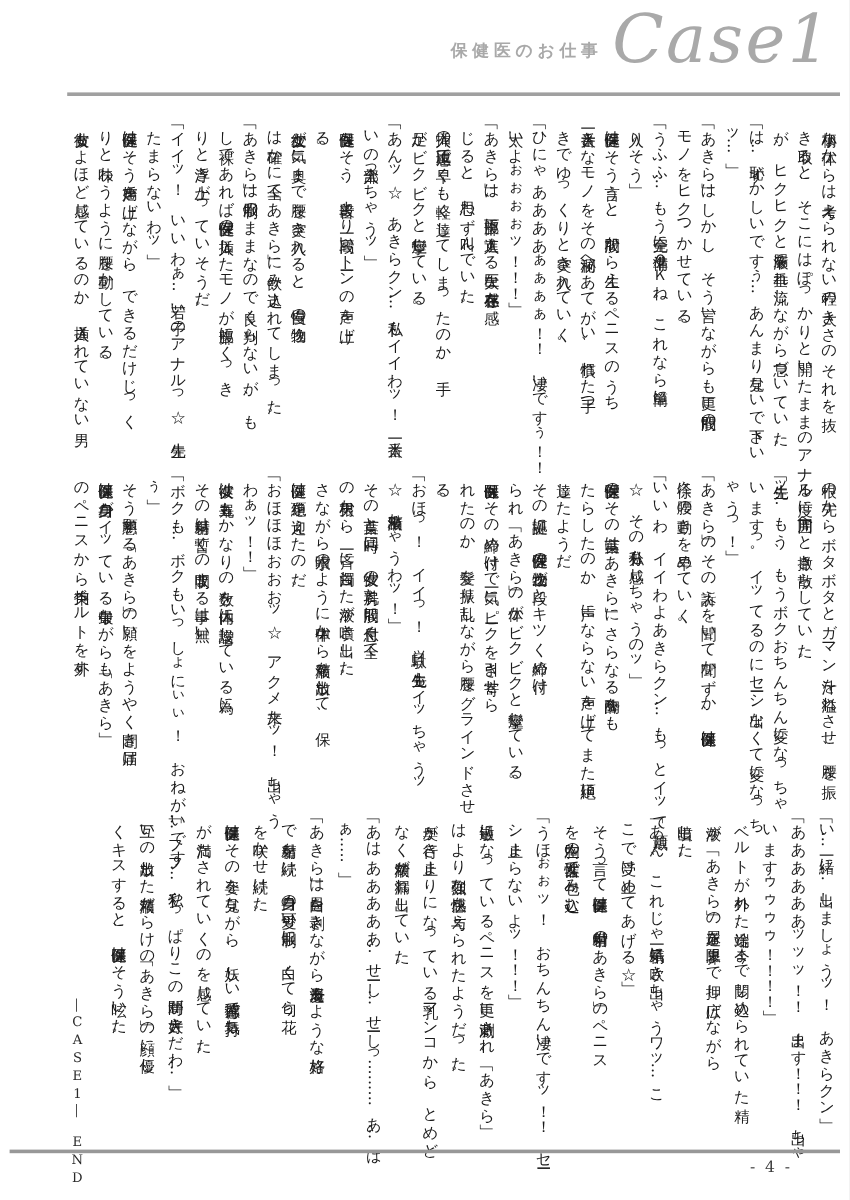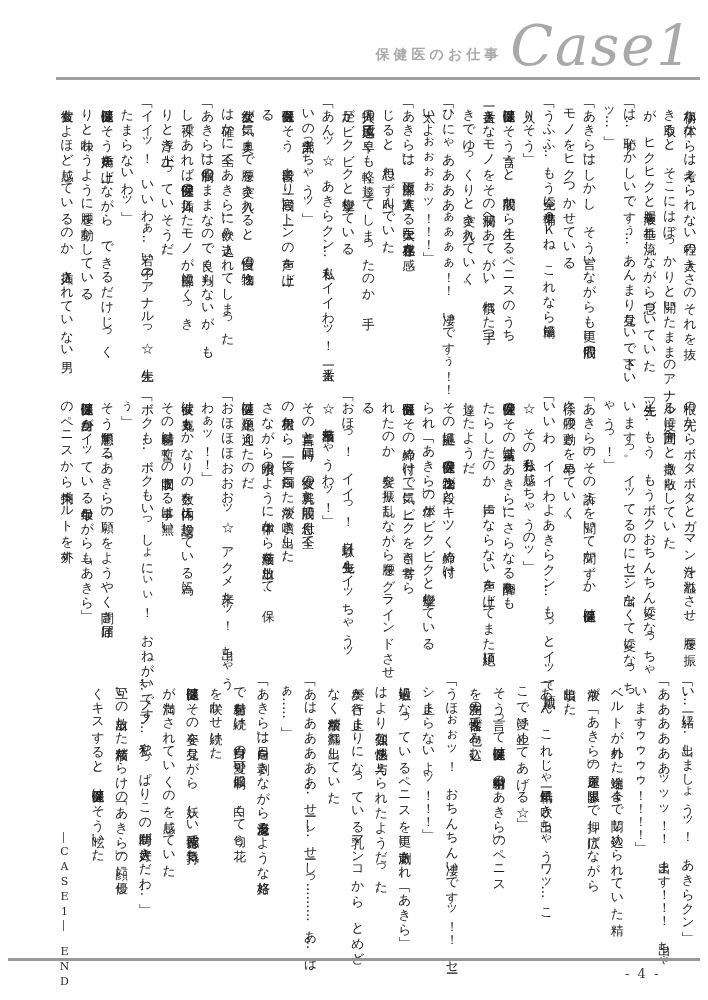--- a/index.html
+++ b/index.html
@@ -2,21 +2,21 @@
 <html lang="ja"><head>
 <meta charset="utf-8">
 <style>
   html,body { margin:0; padding:0; background:#e8e8e8; }
   .page {
     position:relative; width:708px; height:1000px; margin:0 auto;
     background:#ffffff; overflow:hidden;
     font-family:"DejaVu Serif","Liberation Serif",serif;
   }
   .page-header {
-    position:absolute; top:18px; right:14px;
+    position:absolute; top:6px; right:14px;
     display:flex; align-items:flex-end;text-align:right;
   }
   .jp-title {
     font-family:"DejaVu Sans","Liberation Sans",sans-serif;
     font-size:14px; letter-spacing:4px; color:#a9a9a9;
     margin-right:8px; margin-bottom:10px; font-weight:bold;
   }
   .case-title {
     font-family:"DejaVu Serif","Liberation Serif",serif;
     font-style:italic; font-size:56px; line-height:1;

